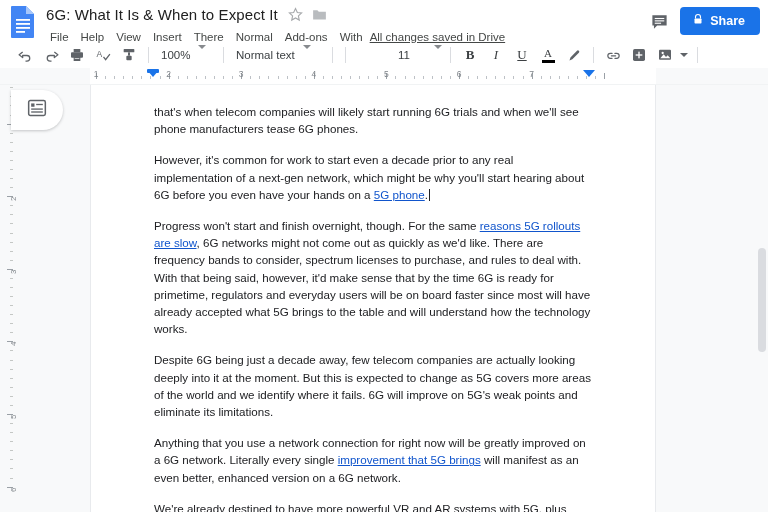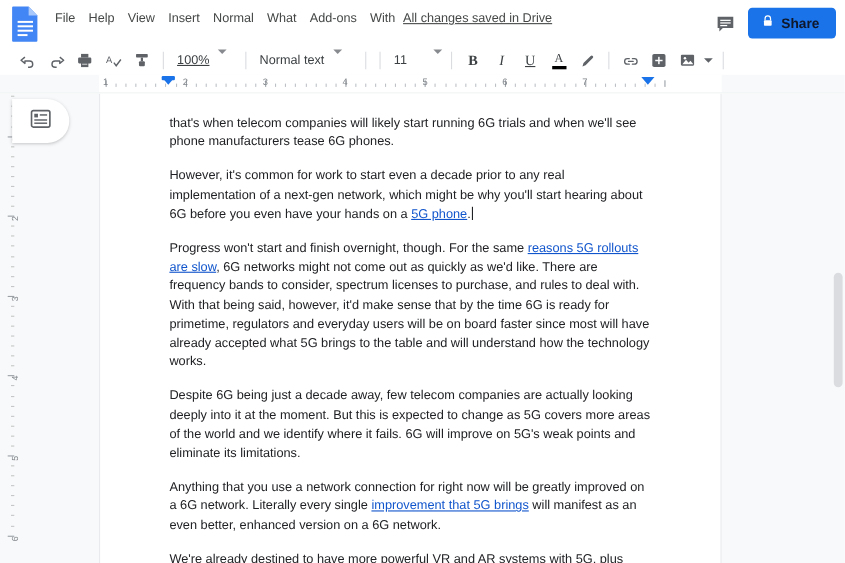--- a/index.html
+++ b/index.html
@@ -74,21 +74,21 @@
   .comment-btn {
     width: 22px; height: 22px;
     display: flex; align-items: center; justify-content: center;
   }
   .share-btn {
     display: flex; align-items: center;
     gap: 6px;
     height: 28px;
     padding: 0 15px 0 12px;
     background: #1a73e8;
-    color: #0f172a;
+    color: #ffffff;
     border-radius: 4px;
     font-size: 12.5px;
     font-weight: bold;
     white-space: nowrap;
   }
 
   
   .toolbar {
     height: 26px;
     display: flex;
@@ -114,24 +114,24 @@
     display: flex; align-items: center;
     height: 22px;
     padding: 0 2px 0 6px;
     border-radius: 3px;
     font-size: 11.5px;
     color: #3c4043;
     white-space: nowrap;
     flex: 0 0 auto;
   }
   .tb-dd .caret { margin-left: 8px; opacity: .75; }
-  .dd-zoom { width: 62px; text-decoration: underline; }
+  .dd-zoom { width: 62px; }
   .dd-style { width: 96px; }
   .dd-font  { width: 110px; }
-  .dd-size  { width: 52px; }
+  .dd-size  { width: 52px; margin-left: 40px; }
   .tb-spacer { flex: 1 1 auto; }
 
   .tri-down {
     width: 0; height: 0;
     border-left: 4px solid transparent;
     border-right: 4px solid transparent;
     border-top: 4px solid #5f6368;
   }
 
   
@@ -282,28 +282,41 @@
         <path d="M2 1 h14 l8 8 v23 a1 1 0 0 1 -1 1 H2 a1 1 0 0 1 -1 -1 V2 a1 1 0 0 1 1 -1 z" fill="#4285f4"></path>
         <path d="M16 1 l8 8 h-8 z" fill="#a8c7fa"></path>
         <rect x="6" y="14" width="14" height="1.8" fill="#fff"></rect>
         <rect x="6" y="18" width="14" height="1.8" fill="#fff"></rect>
         <rect x="6" y="22" width="14" height="1.8" fill="#fff"></rect>
         <rect x="6" y="26" width="9" height="1.8" fill="#fff"></rect>
       </svg>
     </div>
 
     <div class="title-block">
+      <div class="title-row">
+        <div class="doc-title">6G: What It Is &amp; When to Expect It</div>
+        <span class="title-icon">
+          <svg width="17" height="17" viewBox="0 0 24 24">
+            <path d="M12 3.5 l2.6 5.6 6 .7 -4.5 4.1 1.2 6 -5.3-3 -5.3 3 1.2-6 -4.5-4.1 6-.7z" fill="none" stroke="#5f6368" stroke-width="1.6"></path>
+          </svg>
+        </span>
+        <span class="title-icon">
+          <svg width="17" height="17" viewBox="0 0 24 24">
+            <path d="M3 6 h6 l2 2 h10 v11 H3 z" fill="#80868b"></path>
+          </svg>
+        </span>
+      </div>
 
       <div class="menu-row">
         <div class="menu-item">File</div>
         <div class="menu-item">Help</div>
         <div class="menu-item">View</div>
         <div class="menu-item">Insert</div>
+        <div class="menu-item">There</div>
         <div class="menu-item">Normal</div>
-        <div class="menu-item">What</div>
         <div class="menu-item">Add-ons</div>
         <div class="menu-item">With</div>
         <div class="save-state">All changes saved in Drive</div>
       </div>
     </div>
 
     <div class="header-right">
       <div class="comment-btn">
         <svg width="19" height="19" viewBox="0 0 24 24">
           <path d="M3 4 h18 v13 h-12 l-4 4 v-4 h-2 z" fill="#5f6368"></path>

